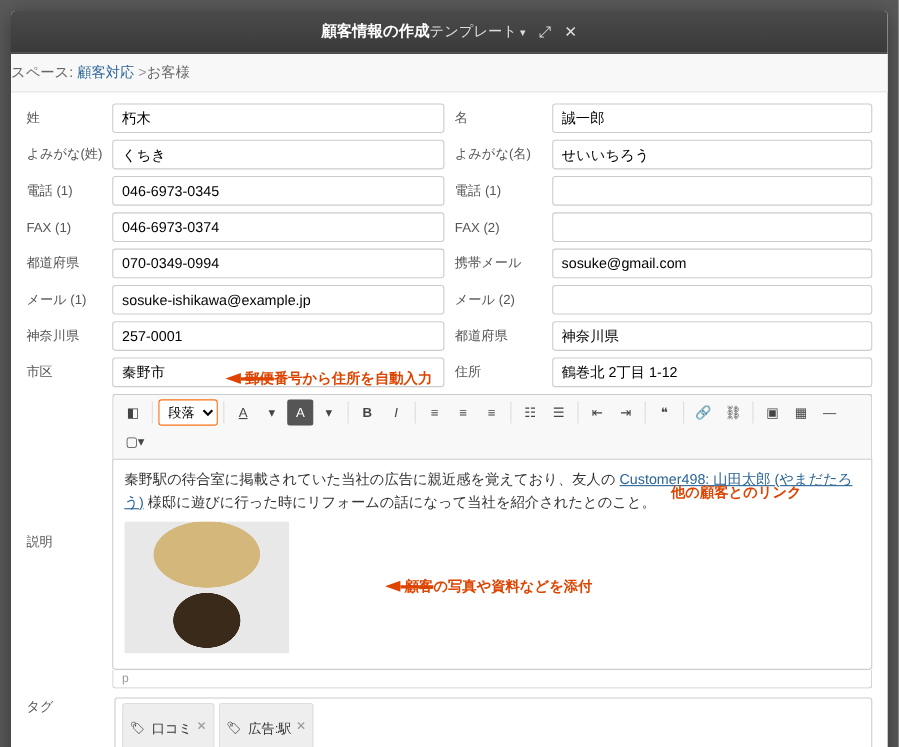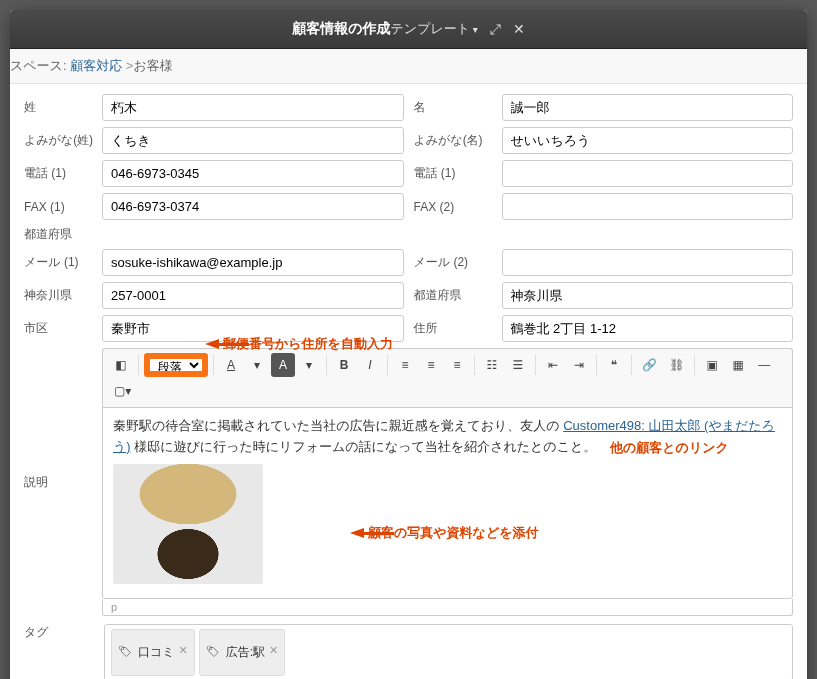--- a/index.html
+++ b/index.html
@@ -15,21 +15,21 @@
 .breadcrumb a { color: #2a6496; text-decoration: none; }
 .breadcrumb .sep { color: #999; }
 .form { padding: 10px 14px 4px; }
 .row { display: flex; gap: 10px; margin-bottom: 6px; }
 .col { flex: 1; display: flex; align-items: center; gap: 8px; }
 .lbl { width: 70px; flex-shrink: 0; color: #555; font-size: 12px; }
 .lbl.w90 { width: 80px; }
 input[type=text] { width: 100%; padding: 5px 8px; border: 1px solid #ccc; border-radius: 3px; font-size: 13px; font-family: inherit; }
 .toolbar { border: 1px solid #ccc; border-bottom: none; background: #f8f8f8; padding: 4px 6px; display: flex; flex-wrap: wrap; gap: 2px; border-radius: 3px 3px 0 0; align-items: center; }
 .tbtn { display: inline-flex; align-items: center; justify-content: center; min-width: 24px; height: 24px; padding: 0 4px; border: 1px solid transparent; border-radius: 3px; cursor: pointer; font-size: 12px; color: #444; background: transparent; }
-.tsel { height: 24px; border: 6px solid #f97316; border-radius: 3px; font-size: 12px; padding: 0 4px; background: #fff; }
+.tsel { height: 24px; border: 1px solid #f97316; border-radius: 3px; font-size: 12px; padding: 0 4px; background: #fff; }
 .tsep { width: 1px; height: 20px; background: #ddd; margin: 0 3px; }
 .editor-wrap { display: flex; gap: 8px; align-items: flex-start; }
 .editor-col { flex: 1; }
 .editor { border: 1px solid #ccc; border-radius: 0 0 3px 3px; min-height: 180px; padding: 8px 10px; font-size: 13px; line-height: 1.6; position: relative; }
 .editor .linktxt { color: #2a6496; text-decoration: underline; }
 .editor .photo { width: 150px; height: 120px; margin-top: 6px; border-radius: 2px; background: radial-gradient(ellipse 80px 50px at 75px 30px, #d4b77a 60%, transparent 61%), radial-gradient(ellipse 55px 45px at 75px 90px, #3a2a1a 55%, transparent 56%), #e8e8e8; display: inline-block; }
 .editor-status { border: 1px solid #ccc; border-top: none; padding: 2px 8px; color: #999; font-size: 11px; border-radius: 0 0 3px 3px; }
 .tags-input { border: 1px solid #ccc; border-radius: 3px; padding: 4px 6px; display: flex; gap: 4px; flex-wrap: wrap; min-height: 30px; }
 .tag { background: #eee; border: 1px solid #ddd; border-radius: 3px; padding: 14px 6px; font-size: 12px; display: inline-flex; gap: 4px; }
 .tag .tagx { color: #999; cursor: pointer; font-size: 11px; }
@@ -97,20 +97,25 @@
           <input type="text" value="046-6973-0374" style="">
         </div>
       <div class="col">
           <span class="lbl w90">FAX (2)</span>
           <input type="text" value="" style="">
         </div>
     </div>
     <div class="row">
       <div class="col">
           <span class="lbl">都道府県</span>
+          <input type="text" value="070-0349-0994" style="">
+        </div>
+      <div class="col">
+          <span class="lbl w90">携帯メール</span>
+          <input type="text" value="sosuke@gmail.com" style="">
         </div>
     </div>
     <div class="row">
       <div class="col">
           <span class="lbl">メール (1)</span>
           <input type="text" value="sosuke-ishikawa@example.jp" style="">
         </div>
       <div class="col">
           <span class="lbl w90">メール (2)</span>
           <input type="text" value="" style="">

